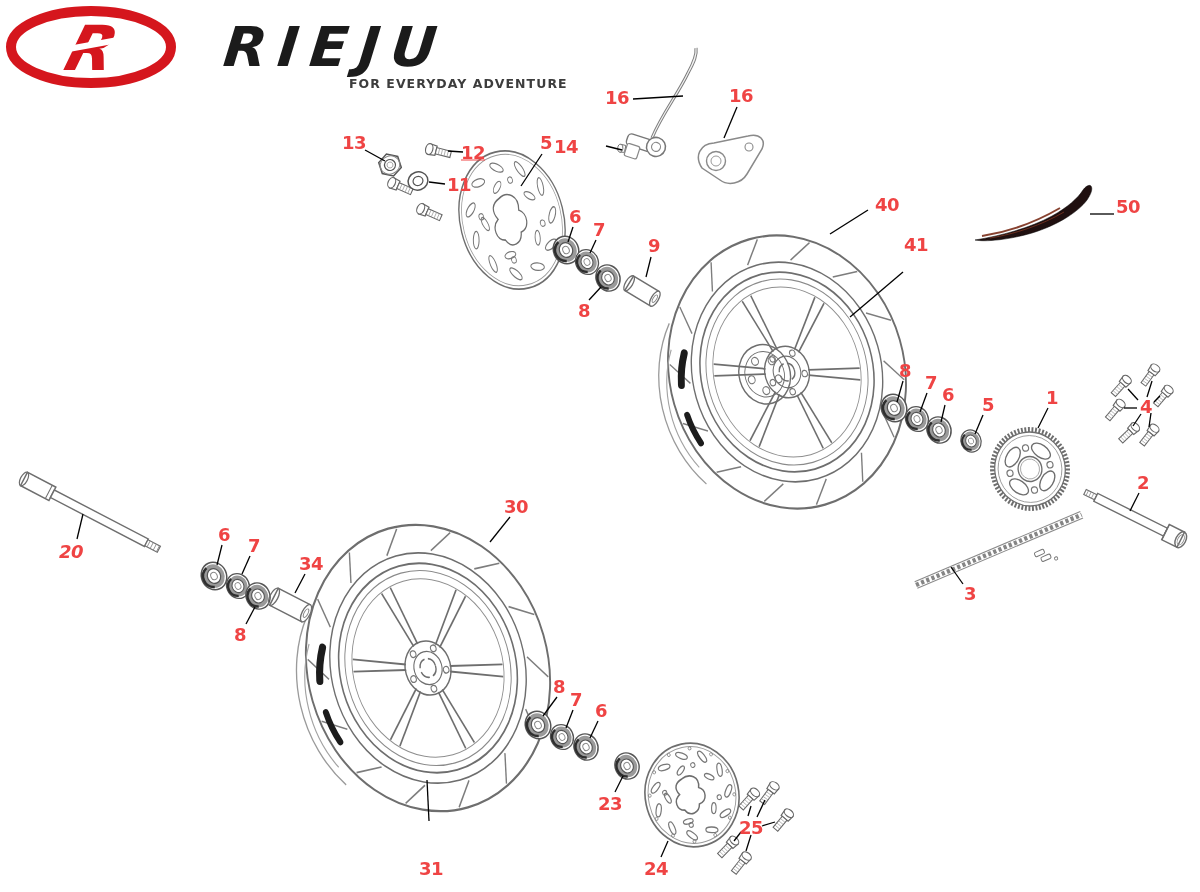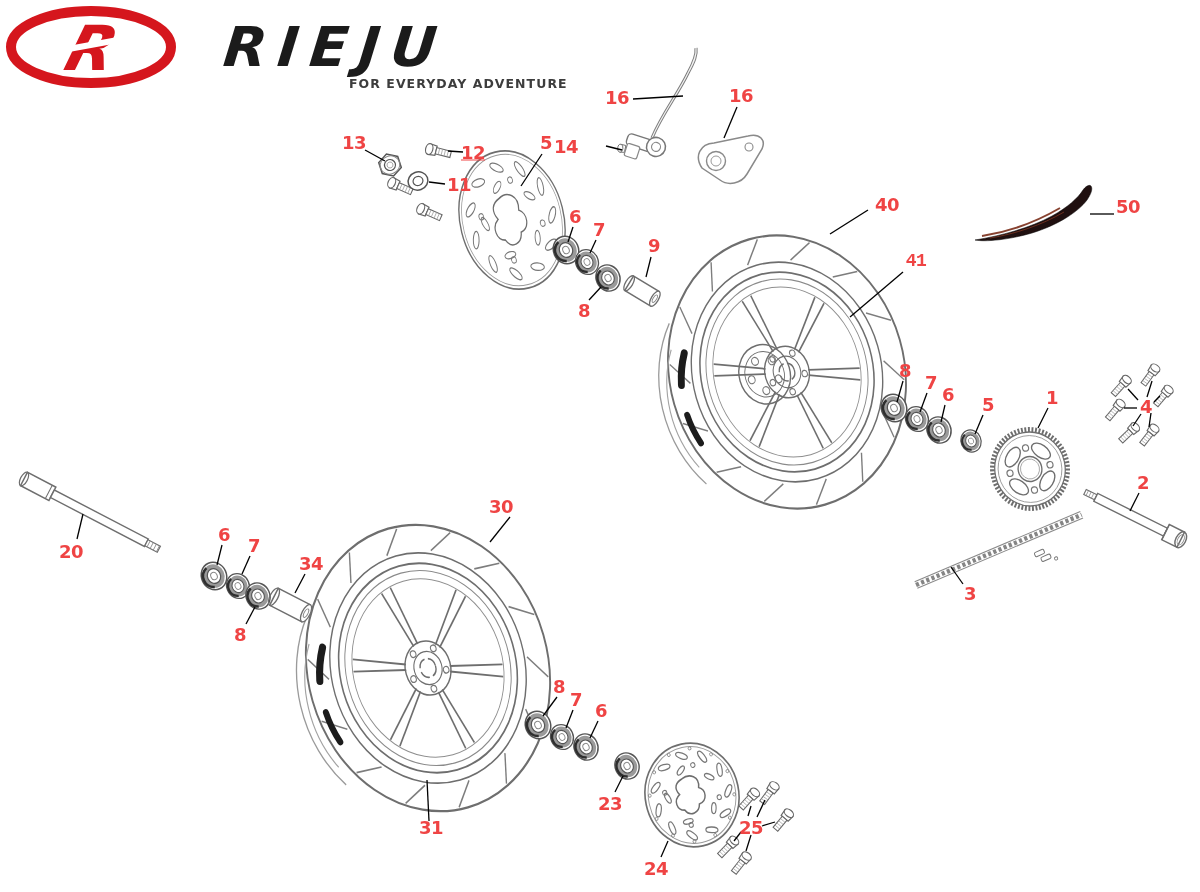--- a/index.html
+++ b/index.html
@@ -565,37 +565,37 @@
       <div class="callout" style="left: 566px; top: 146px;">14</div>
       <div class="callout" style="left: 354px; top: 142px;">13</div>
       <div class="callout" style="left: 473px; top: 152px; text-decoration: underline;">12</div>
       <div class="callout" style="left: 459px; top: 184px;">11</div>
       <div class="callout" style="left: 546px; top: 142px;">5</div>
       <div class="callout" style="left: 575px; top: 216px;">6</div>
       <div class="callout" style="left: 599px; top: 229px;">7</div>
       <div class="callout" style="left: 654px; top: 245px;">9</div>
       <div class="callout" style="left: 584px; top: 310px;">8</div>
       <div class="callout" style="left: 887px; top: 204px;">40</div>
-      <div class="callout" style="left: 916px; top: 261px; font-family: Liberation Mono, monospace;">41</div>
+      <div class="callout" style="left: 916px; top: 244px;">41</div>
       <div class="callout" style="left: 1128px; top: 206px;">50</div>
       <div class="callout" style="left: 905px; top: 370px;">8</div>
       <div class="callout" style="left: 931px; top: 382px;">7</div>
       <div class="callout" style="left: 948px; top: 394px;">6</div>
       <div class="callout" style="left: 988px; top: 404px;">5</div>
       <div class="callout" style="left: 1052px; top: 397px;">1</div>
       <div class="callout" style="left: 1146px; top: 406px;">4</div>
       <div class="callout" style="left: 1143px; top: 482px;">2</div>
       <div class="callout" style="left: 970px; top: 593px;">3</div>
-      <div class="callout" style="left: 71px; top: 551px;">20</div>
+      <div class="callout" style="left: 71px; top: 551px; font-style: italic;">20</div>
       <div class="callout" style="left: 224px; top: 534px;">6</div>
       <div class="callout" style="left: 254px; top: 545px;">7</div>
       <div class="callout" style="left: 311px; top: 563px;">34</div>
       <div class="callout" style="left: 240px; top: 634px;">8</div>
-      <div class="callout" style="left: 501px; top: 506px;">30</div>
-      <div class="callout" style="left: 431px; top: 827px;">31</div>
+      <div class="callout" style="left: 516px; top: 506px;">30</div>
+      <div class="callout" style="left: 431px; top: 868px;">31</div>
       <div class="callout" style="left: 559px; top: 686px;">8</div>
       <div class="callout" style="left: 576px; top: 699px;">7</div>
       <div class="callout" style="left: 601px; top: 710px;">6</div>
       <div class="callout" style="left: 610px; top: 803px;">23</div>
       <div class="callout" style="left: 751px; top: 827px;">25</div>
       <div class="callout" style="left: 656px; top: 868px;">24</div>
     </div>
 </div>
 
 </body></html>

